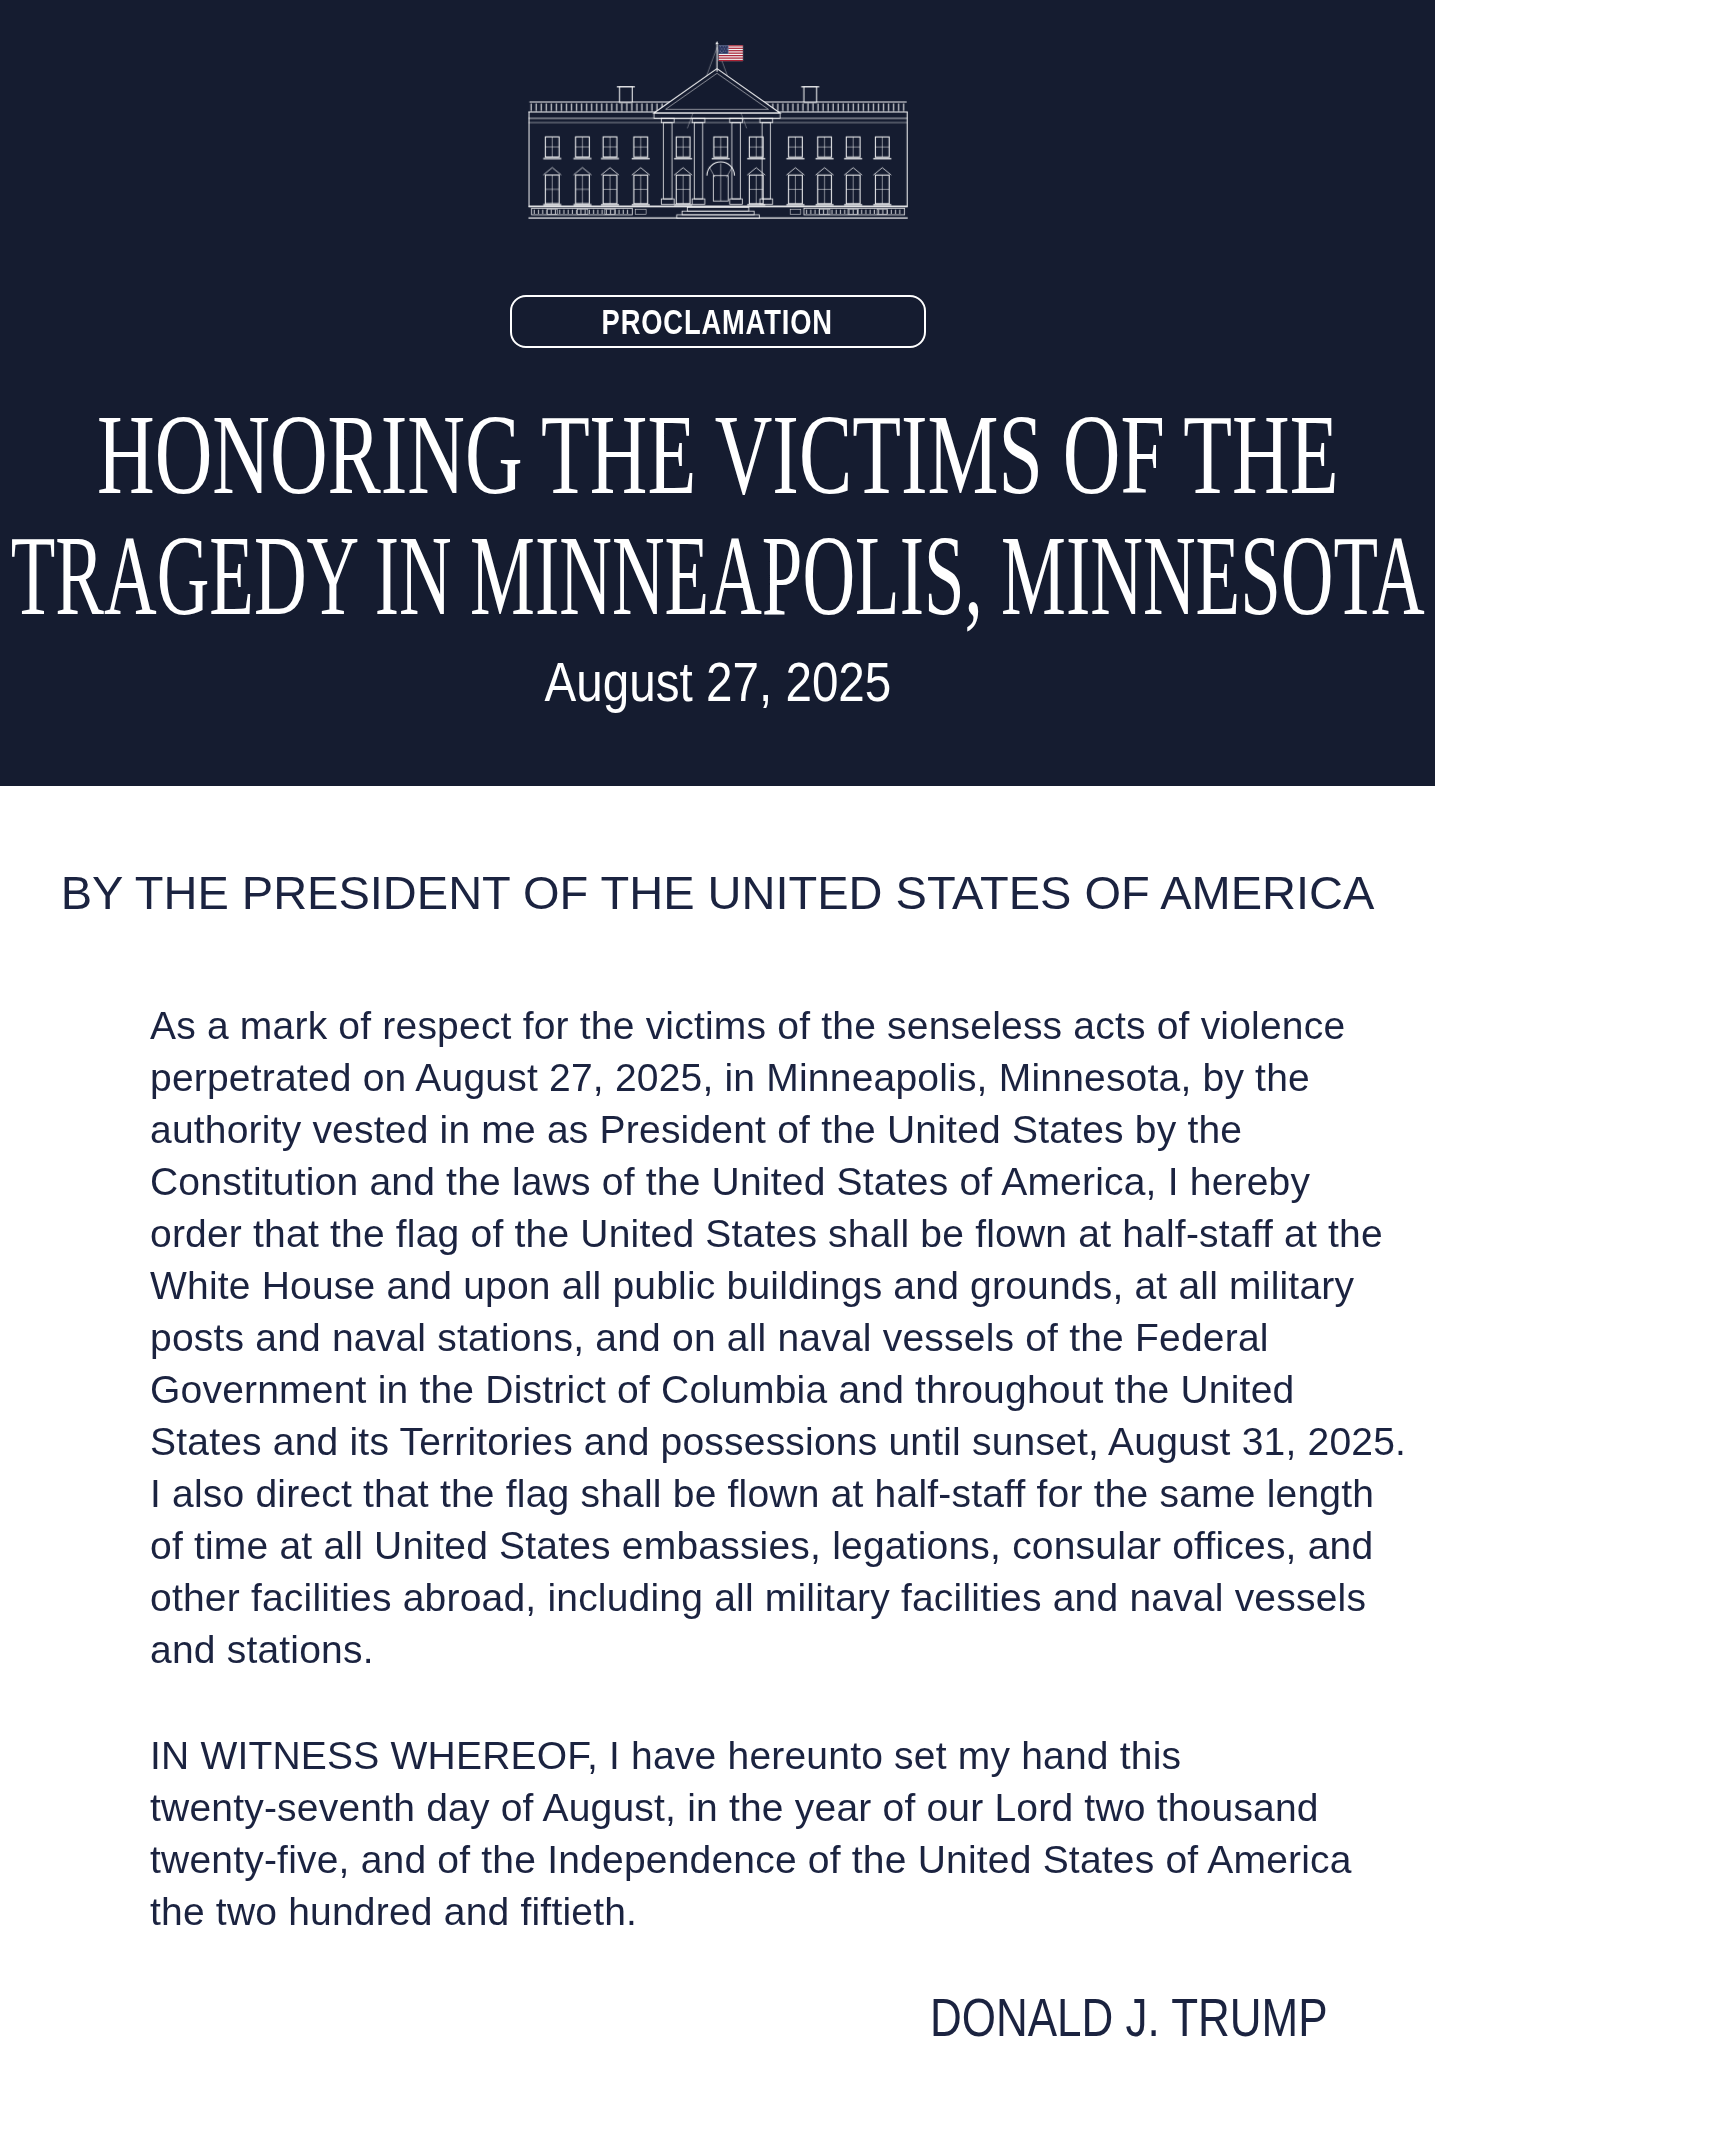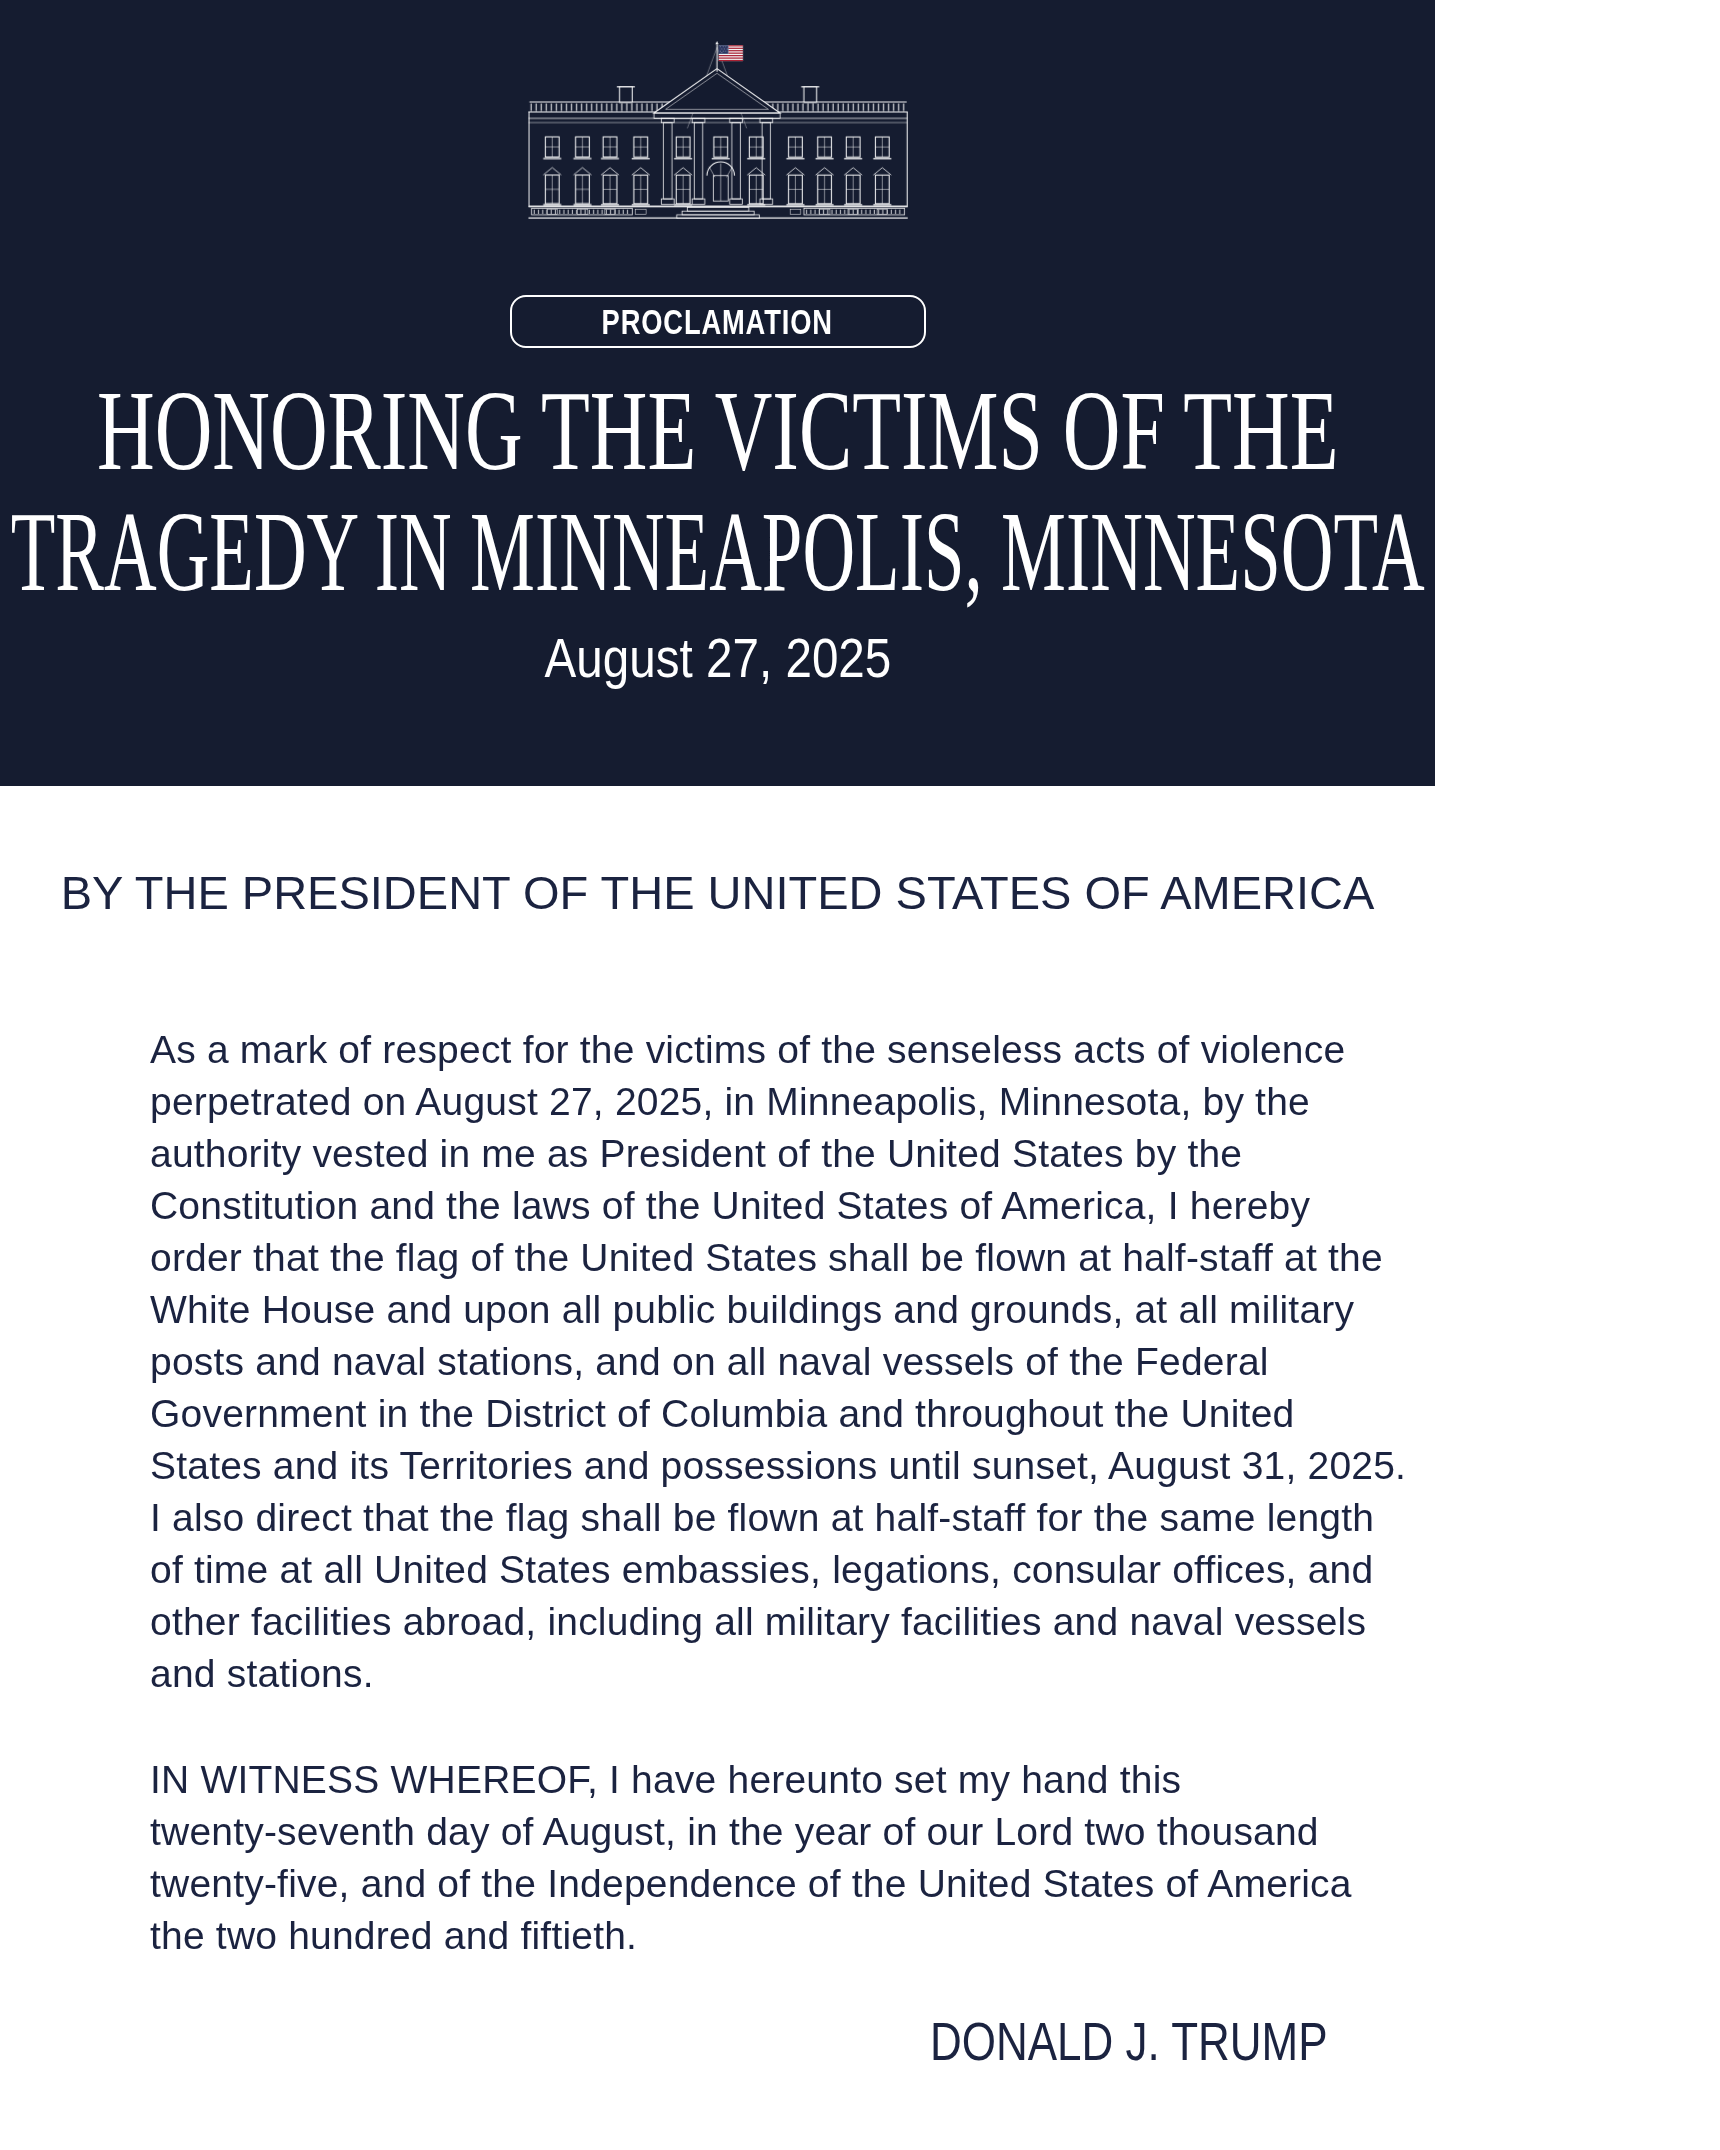--- a/index.html
+++ b/index.html
@@ -13,35 +13,35 @@
   .page{width:1435px;height:2151px;background:#fff;}
 
   
   .hero{height:786px;background:var(--navy);overflow:hidden;text-align:center;}
   .wh-svg{display:block;margin:41px auto 0;width:380px;height:178px;}
   .badge{margin:76px auto 0;width:416px;height:53px;border:2.1px solid var(--white);
          border-radius:16px;display:flex;align-items:center;justify-content:center;}
   .badge-label{display:inline-block;font-weight:700;font-size:35px;line-height:35px;
          letter-spacing:1.1px;color:var(--white);transform:scaleX(0.78);
          transform-origin:center center;white-space:nowrap;}
-  .title{margin-top:22px;color:var(--white);font-family:"Liberation Serif",serif;font-weight:400;}
+  .title{margin-top:46px;color:var(--white);font-family:"Liberation Serif",serif;font-weight:400;}
   .title-line{height:121px;line-height:121px;display:flex;justify-content:center;}
   .title-line>span{display:inline-block;font-size:114px;white-space:nowrap;transform-origin:center top;}
   .title-line.l1>span{transform:scaleX(0.70);}
   .title-line.l2>span{transform:scaleX(0.64);}
   .hero-date{margin-top:11px;height:69px;line-height:69px;color:var(--white);}
   .hero-date>span{display:inline-block;font-size:56px;font-weight:400;white-space:nowrap;
          transform:scaleX(0.85);transform-origin:center center;}
 
   
   .main{background:#fff;overflow:hidden;height:1365px;}
   .lead-heading{margin:83px auto 0;text-align:center;font-size:47px;line-height:47px;
          font-weight:400;color:var(--ink);white-space:nowrap;}
   .para{margin-left:150px;font-size:39px;line-height:52px;letter-spacing:0.2px;color:var(--ink);}
-  .para.p1{margin-top:108px;}
+  .para.p1{margin-top:84px;}
   .para.p2{margin-top:54px;}
   .para .line{height:52px;white-space:nowrap;}
   .signature{margin:48px 0 0 930px;height:64px;line-height:64px;}
   .signature>span{display:inline-block;font-size:53px;color:var(--ink);white-space:nowrap;
          transform:scaleX(0.83);transform-origin:left center;}
 </style>
 </head>
 <body>
 
 <div class="page">

